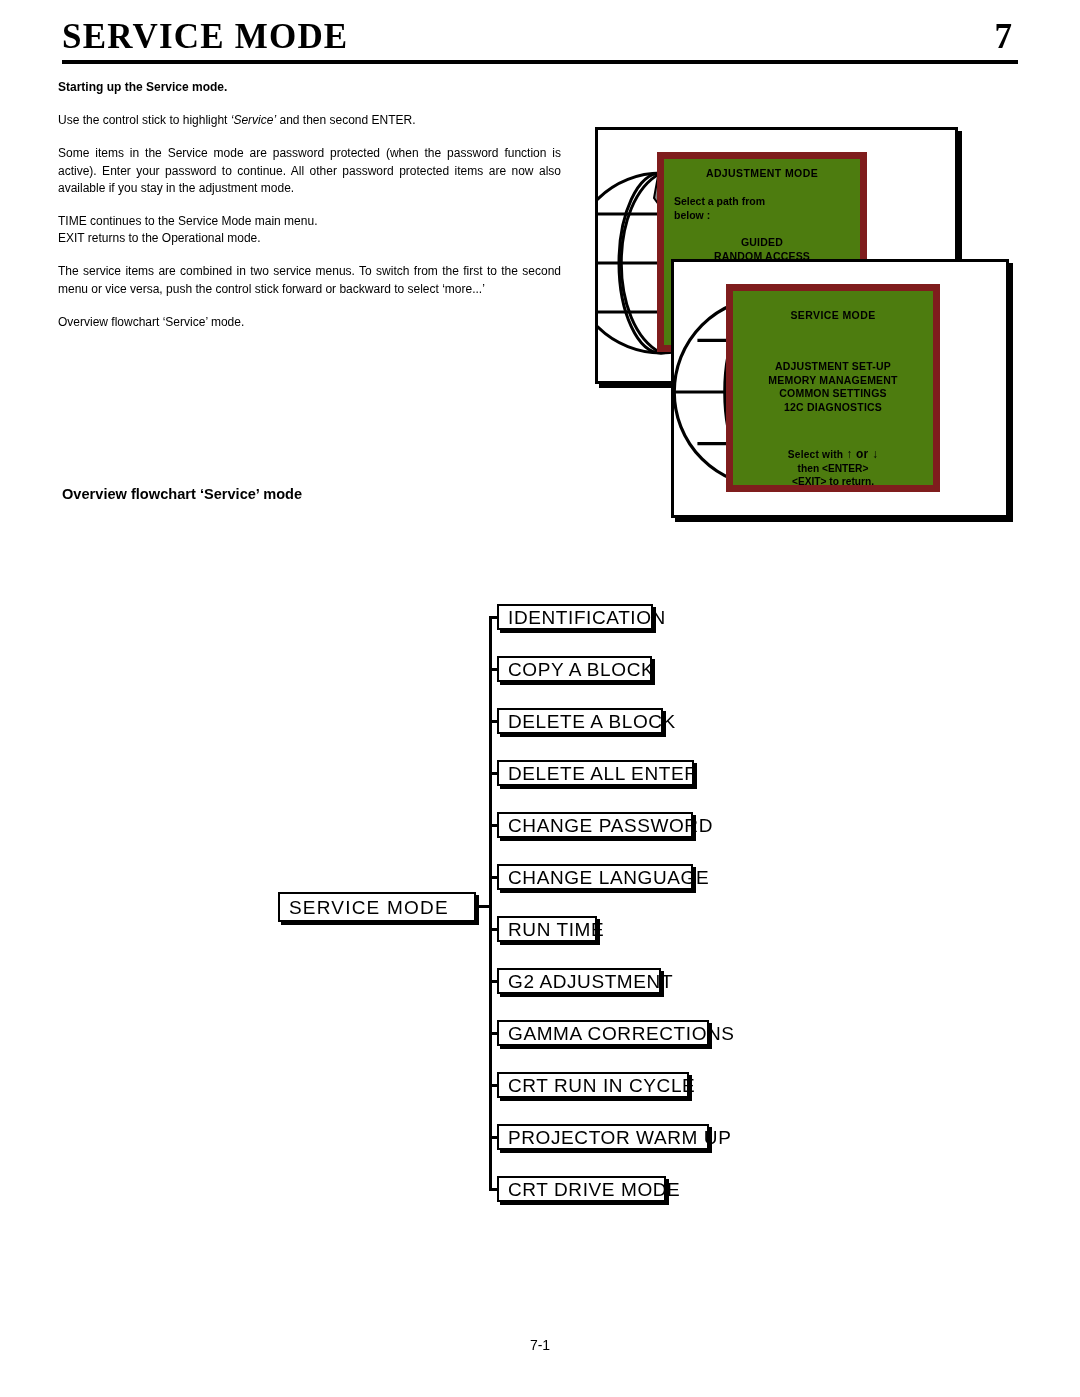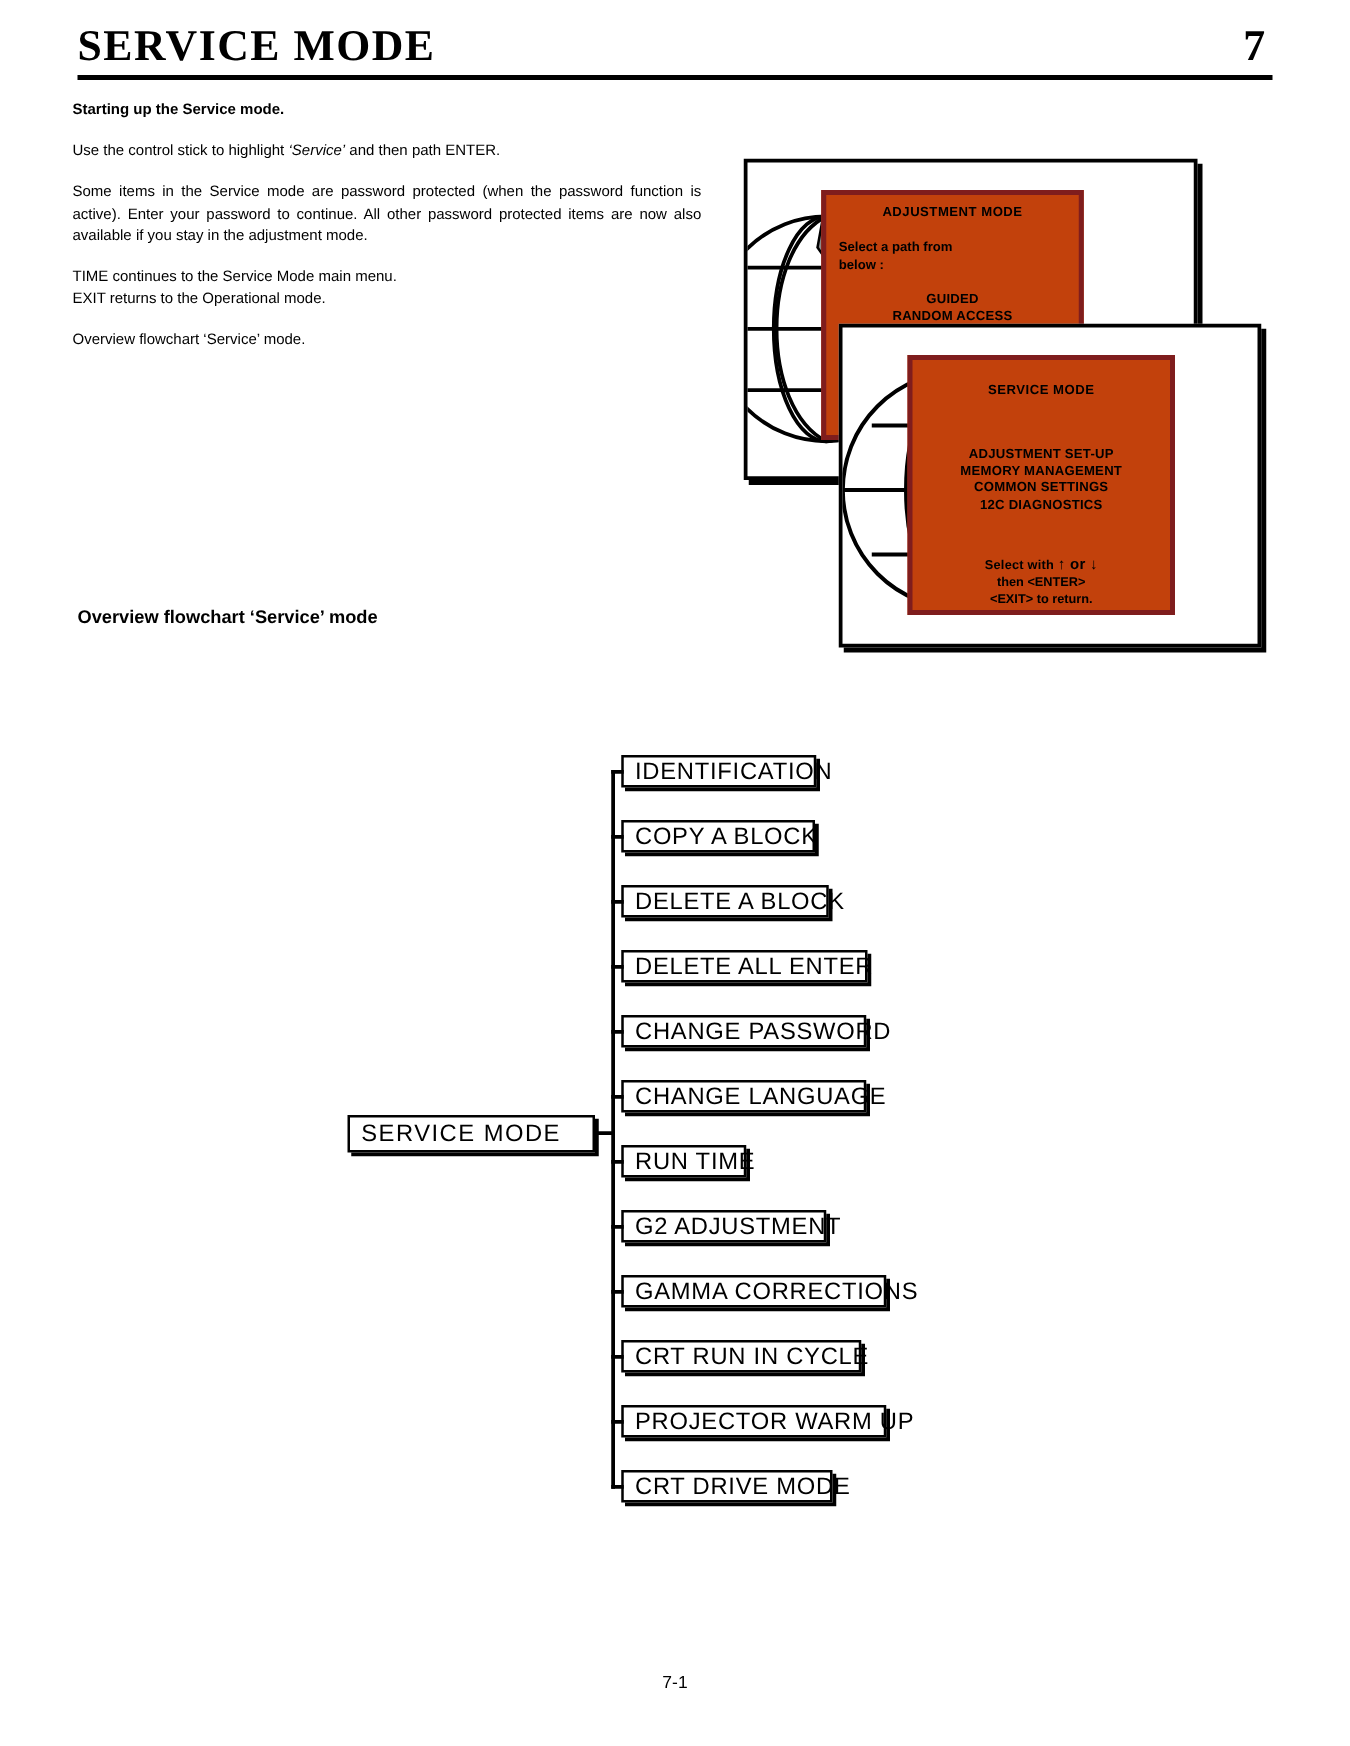--- a/index.html
+++ b/index.html
@@ -105,22 +105,22 @@
   .screen-b { left: 79px;  top: 135px; width: 338px; height: 259px; }
 
   .globe {
     position: absolute;
     pointer-events: none;
   }
   .globe svg { display: block; }
 
   .osd {
     position: absolute;
-    background: #c2410c;
-    border: 4px solid #7f1d1d;
+    background: #4d7c0f;
+    border: 7px solid #7f1d1d;
     box-sizing: border-box;
     text-align: center;
     font-size: 10.5px;
     font-weight: bold;
     line-height: 13px;
   }
   .osd-a { left: 59px; top: 22px; width: 210px; height: 200px; }
   .osd-b { left: 52px; top: 22px; width: 214px; height: 208px; }
 
   .osd-title { margin-top: 8px; letter-spacing: 0.4px; }
@@ -202,26 +202,27 @@
 
 <div class="page-header">
   <div class="chapter-title">SERVICE MODE</div>
   <div class="chapter-number">7</div>
 </div>
 <div class="header-rule"></div>
 
 <div class="copy-col">
   <p class="lead">Starting up the Service mode.</p>
 
-  <p class="last-line-left"><span>Use the control stick to highlight </span><i class="em">‘Service’</i><span> and then path </span><b class="kw">ENTER.</b></p>
+  <p class="last-line-left"><span>Use the control stick to highlight </span><i class="em">‘Service’</i><span> and then second </span><b class="kw">ENTER.</b></p>
 
   <p>Some items in the Service mode are password protected (when the password function is active). Enter your password to continue. All other password protected items are now also available if you stay in the adjustment mode.</p>
 
   <p class="last-line-left"><b class="kw">TIME</b><span> continues to the Service Mode main menu.</span><br><b class="kw">EXIT</b><span> returns to the Operational mode.</span></p>
 
+  <p>The service items are combined in two service menus. To switch from the first to the second menu or vice versa, push the control stick forward or backward to select ‘more...’</p>
 
   <p class="last-line-left">Overview flowchart ‘Service’ mode.</p>
 </div>
 
 <div class="sec-head">Overview flowchart ‘Service’ mode</div>
 
 <div class="illus">
 
   <div class="screen screen-a">
     <div class="globe" style="left:-52px; top:38px;">

